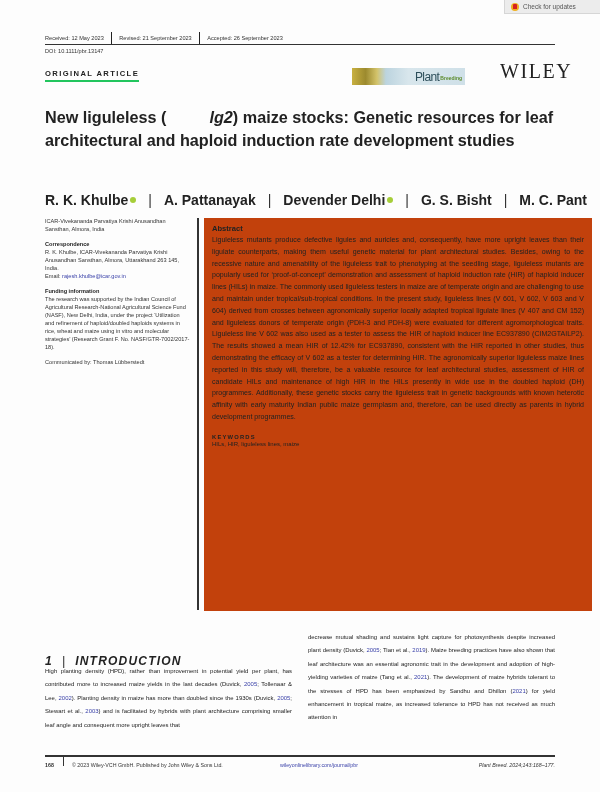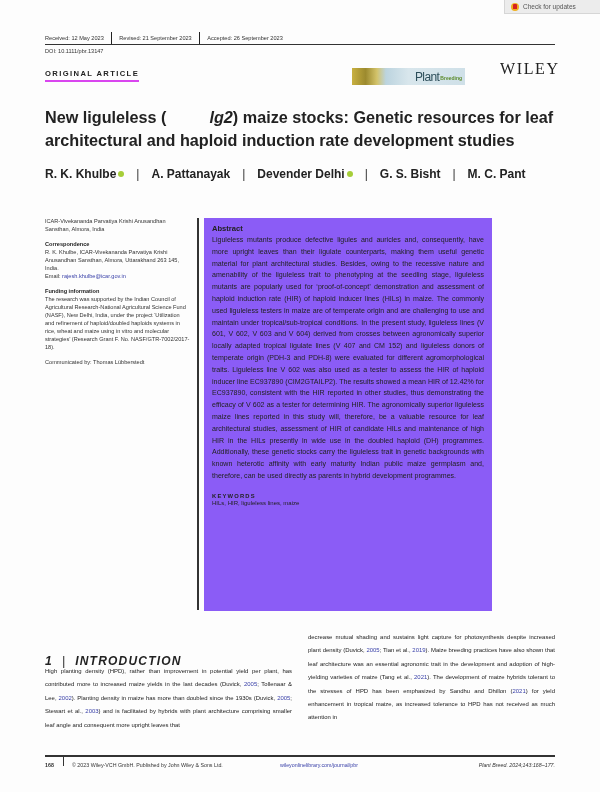--- a/index.html
+++ b/index.html
@@ -18,54 +18,54 @@
     position: absolute; left: 45px; top: 31px; width: 510px; height: 14px;
     border-bottom: 1.5px solid #333; font-size: 5.6px; color: #333;
     display: flex; align-items: center;
   }
   .history span { padding-right: 7px; }
   .history .sep { width: 1.5px; height: 12px; background: #222; margin-right: 7px; padding: 0; }
   .doi { position: absolute; left: 45px; top: 48px; font-size: 5.6px; color: #333; }
 
   .article-type {
     position: absolute; left: 45px; top: 69px; font-size: 7.6px; font-weight: bold;
-    letter-spacing: 1.4px; color: #222; border-bottom: 2px solid #d946ef; padding-bottom: 2px;
+    letter-spacing: 1.4px; color: #222; border-bottom: 2px solid #22c55e; padding-bottom: 2px;
   }
   .journal-banner {
     position: absolute; left: 352px; top: 60px; width: 113px; height: 17px;
     background: linear-gradient(90deg, #c8b040 0%, #9c8a2e 12%, #d3c36a 22%, #bcd4df 30%, #d8e6ec 50%, #cfe0e8 100%);
     display: flex; align-items: center; justify-content: flex-end; padding-right: 3px; overflow: hidden; margin-top: 8px;
   }
   .journal-banner .jb-plant { font-size: 12px; color: #2d4e5a; letter-spacing: -0.6px; font-family: "Liberation Sans Narrow", "Liberation Sans", sans-serif; }
   .journal-banner .jb-breeding { font-size: 5px; color: #5b8a2a; font-weight: bold; margin-left: 1px; margin-top: 3px; }
-  .publisher { position: absolute; left: 500px; top: 60px; font-family: "Liberation Serif", serif; font-size: 16px; letter-spacing: 1.6px; color: #222; }
+  .publisher { position: absolute; left: 500px; top: 60px; font-family: "Liberation Serif", serif; font-size: 20px; letter-spacing: 1.6px; color: #222; }
 
   .title {
     position: absolute; left: 45px; top: 106px; width: 510px;
     font-size: 16.2px; font-weight: bold; line-height: 23px; color: #222;
   }
   .title i { font-style: italic; padding-left: 43px; }
 
   .authors {
-    position: absolute; left: 45px; top: 167px; font-size: 12px; font-weight: bold; color: #222;
+    position: absolute; left: 45px; top: 192px; font-size: 14px; font-weight: bold; color: #222;
     display: flex; align-items: center;
   }
   .authors .author { display: inline-flex; align-items: center; }
   .authors .orcid { display: inline-block; width: 6px; height: 6px; border-radius: 50%; background: #a6ce39; margin-left: 2px; position: relative; }
   .authors .pipe { margin: 0 12px; font-weight: normal; color: #333; }
 
   .sidebar { position: absolute; left: 45px; top: 217px; width: 145px; font-size: 5.6px; line-height: 8px; color: #333; }
   .sidebar .block { margin-bottom: 7px; }
   .sidebar .head { font-weight: bold; color: #222; }
   .sidebar .email-link { color: #3940a8; }
 
   .abs-rule { position: absolute; left: 197px; top: 218px; width: 1.5px; height: 392px; background: #333; }
   .abstract {
-    position: absolute; left: 204px; top: 218px; width: 288px; height: 393px;
-    background: #8b5cf6; padding: 6px 8px 5px 8px;
+    position: absolute; left: 204px; top: 218px; width: 388px; height: 393px;
+    background: #c2410c; padding: 6px 8px 5px 8px;
   }
   .abstract .abs-head { font-size: 7.6px; font-weight: bold; color: #222; margin-bottom: 1px; }
   .abstract .abs-body { font-size: 7.05px; line-height: 11.8px; text-align: justify; color: #222; hyphens: manual; }
   .abstract .kw-head { margin-top: 11px; font-size: 5.8px; font-weight: bold; letter-spacing: 1.2px; color: #222; }
   .abstract .kw-body { font-size: 6px; color: #222; margin-top: 1px; }
 
   .section-head {
     position: absolute; left: 45px; top: 654px; font-size: 12px; font-weight: bold; letter-spacing: 1.2px; color: #222; font-style: italic;
   }
   .section-head .pipe { margin: 0 9px; font-weight: normal; }

